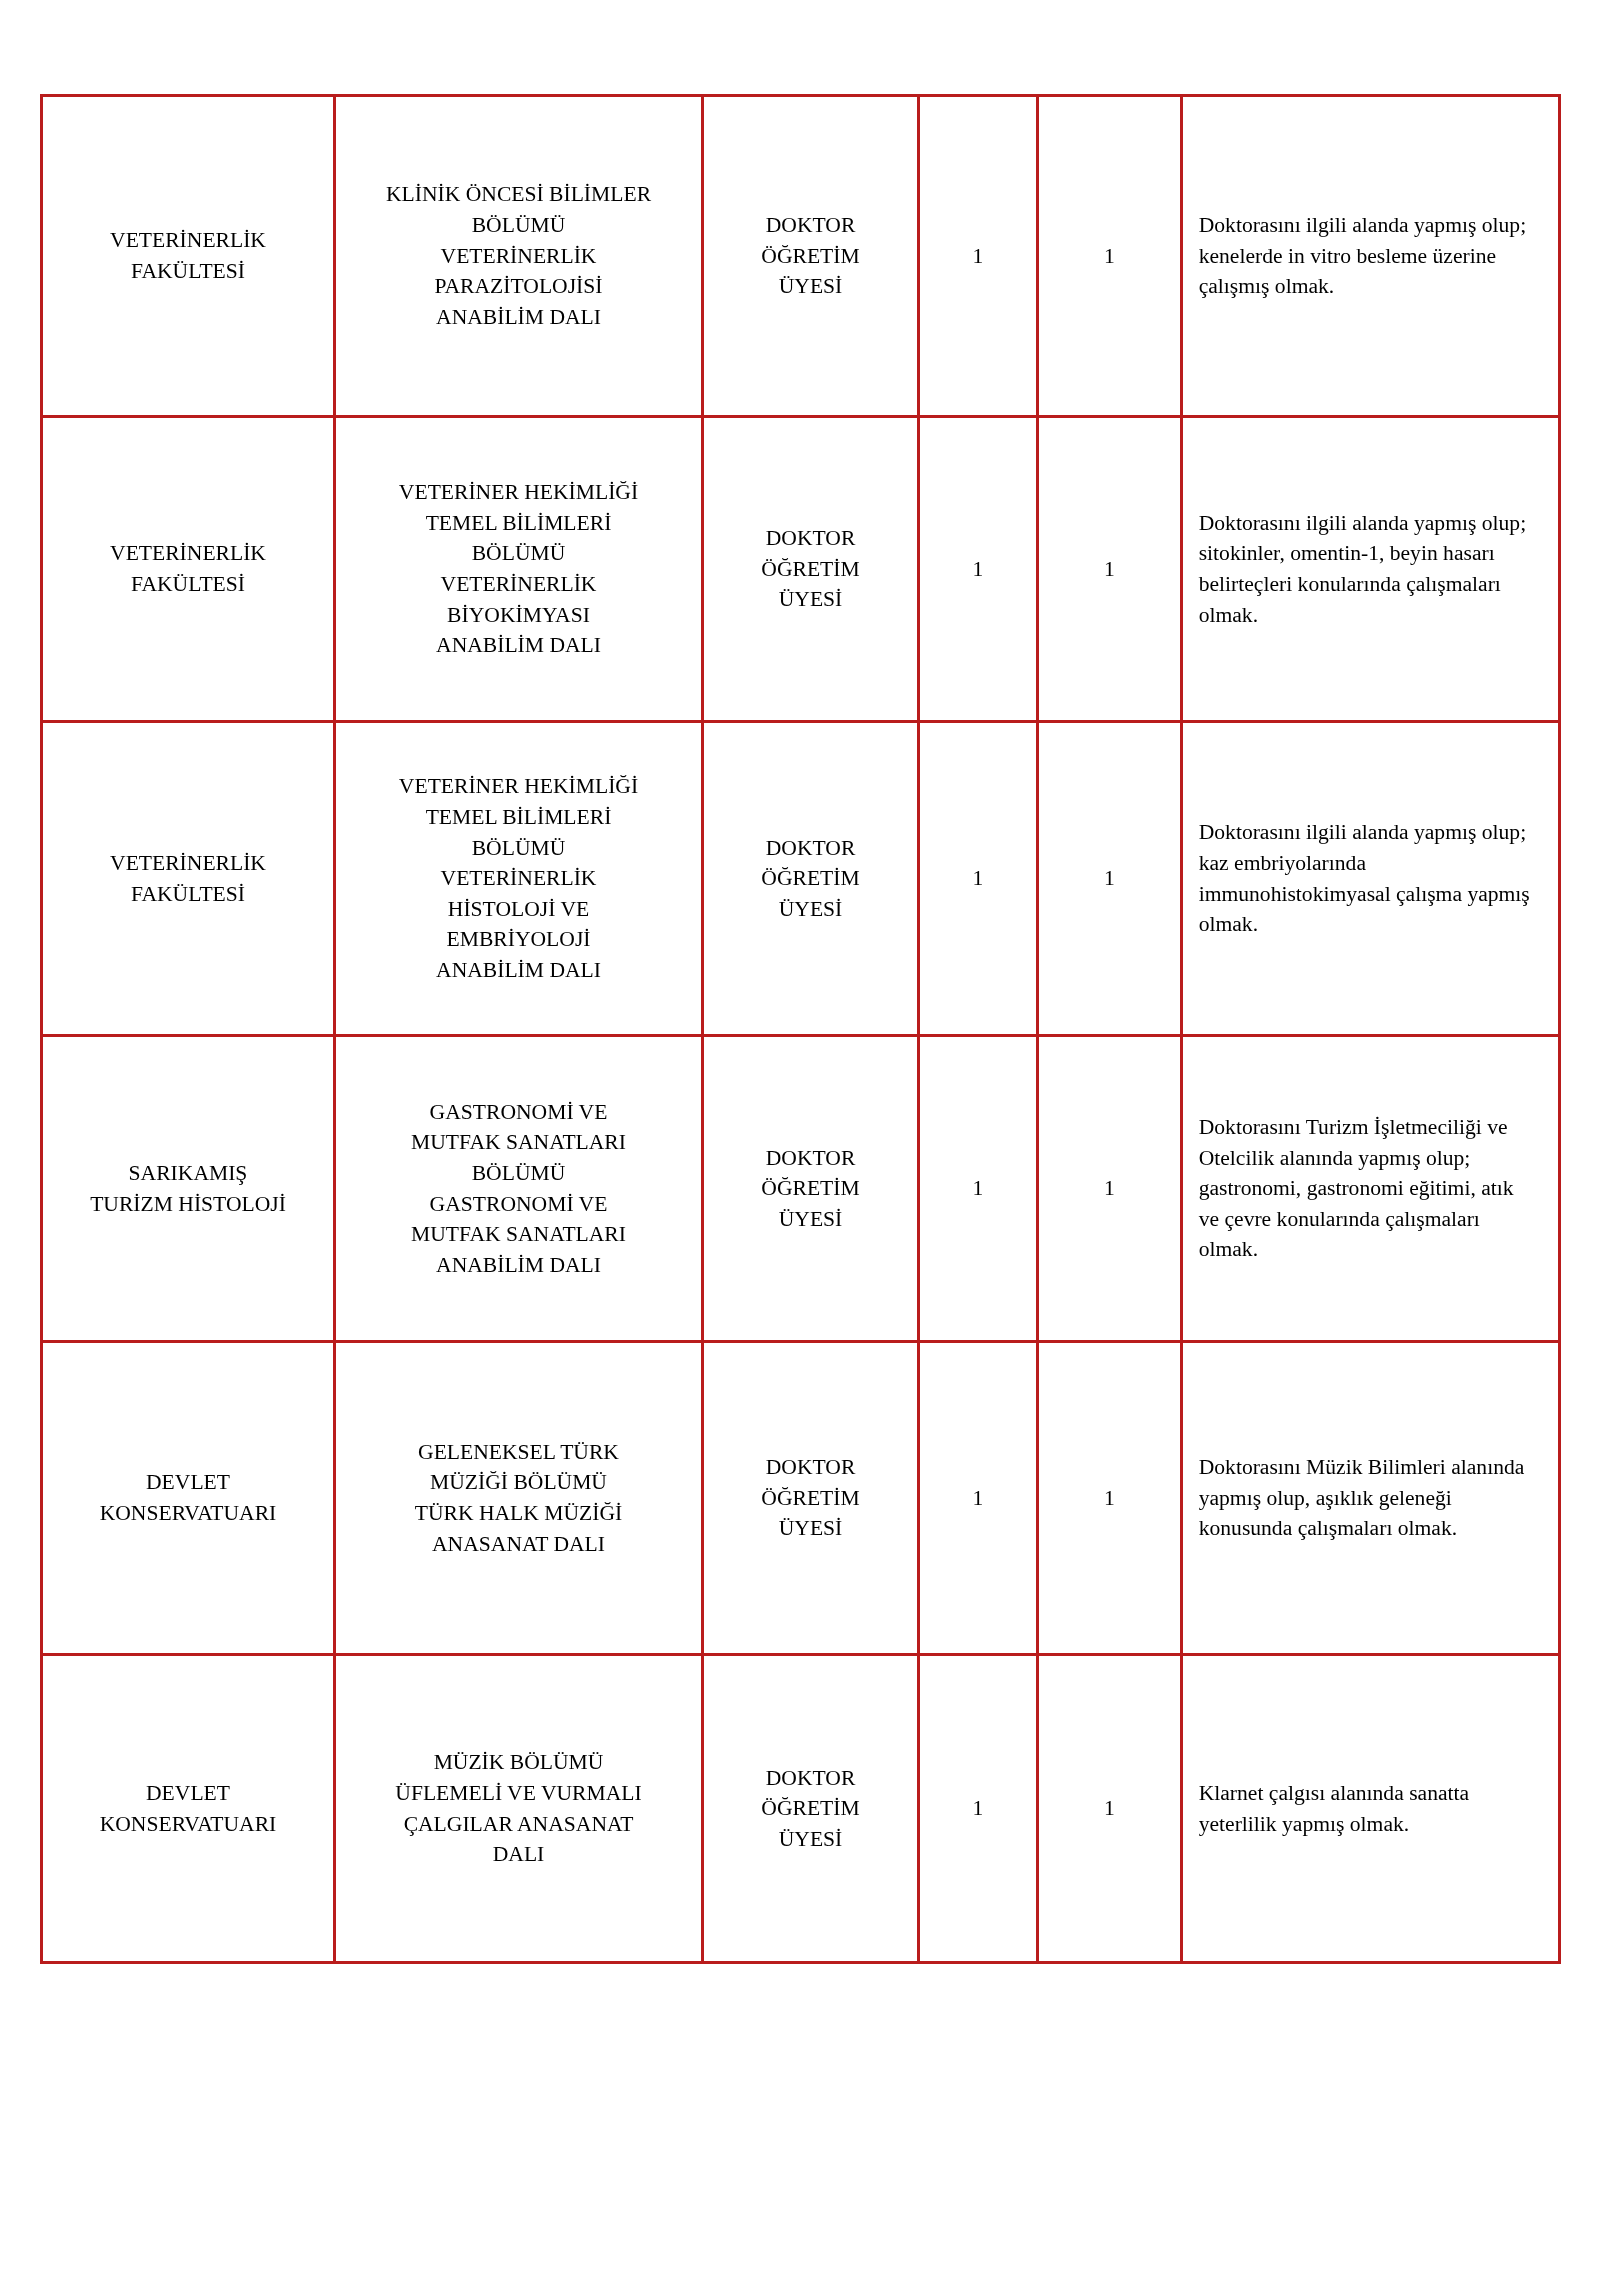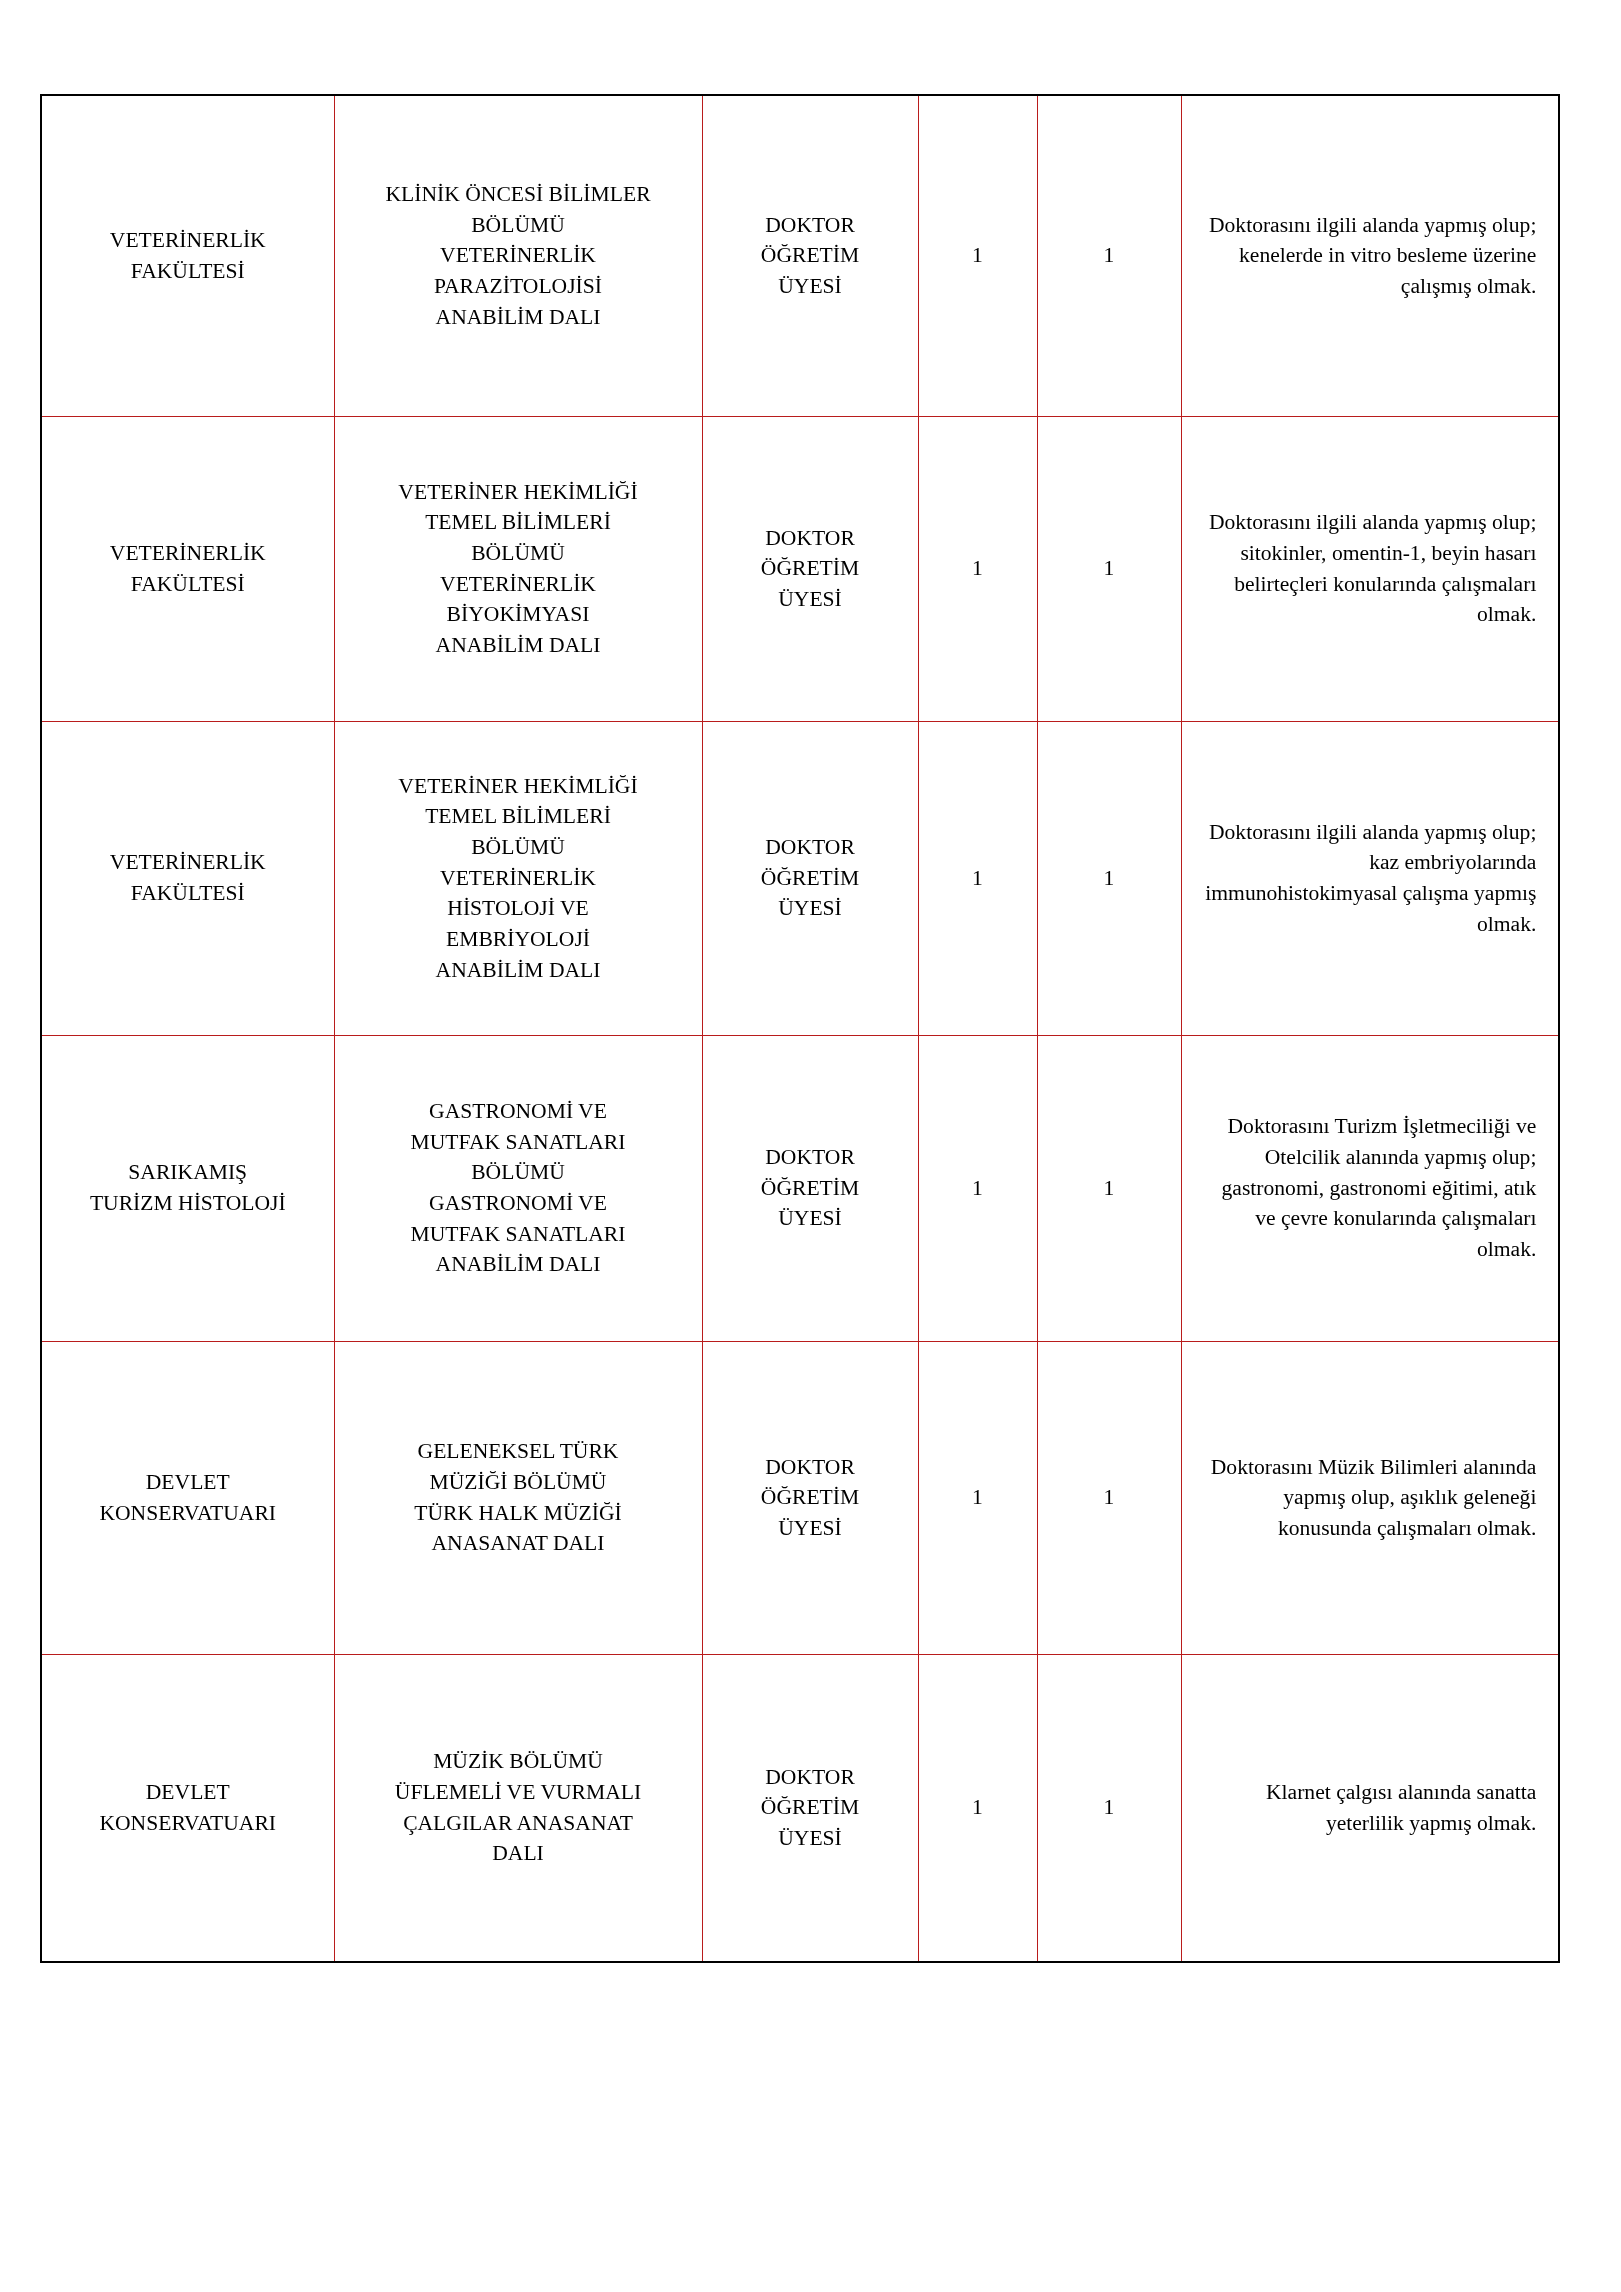--- a/index.html
+++ b/index.html
@@ -20,34 +20,34 @@
     border-collapse: collapse;
     table-layout: fixed;
     width: 1517px;
     margin: 94px 0 0 40px;
     border-top: 2.9px solid #000;
     border-bottom: 2.9px solid #000;
     border-left: 2px solid #000;
     border-right: 2px solid #000;
   }
   table.positions td {
-    border: 1px solid #b91c1c;
+    border: 3px solid #b91c1c;
     vertical-align: middle;
     font-size: 21.6px;
     line-height: 1.42;
     color: #000;
     overflow: hidden;
   }
   td.c-center {
     text-align: center;
     white-space: pre-line;
     padding: 3.9px 5.9px;
   }
   td.c-req {
-    text-align: right;
+    text-align: left;
     padding: 5.9px 21.6px 5.9px 15.7px;
   }
   tr.r0 { height: 321px; }
   tr.r1 { height: 305px; }
   tr.r2 { height: 314px; }
   tr.r3 { height: 306px; }
   tr.r4 { height: 313px; }
   tr.r5 { height: 308px; }
 </style>
 </head>

